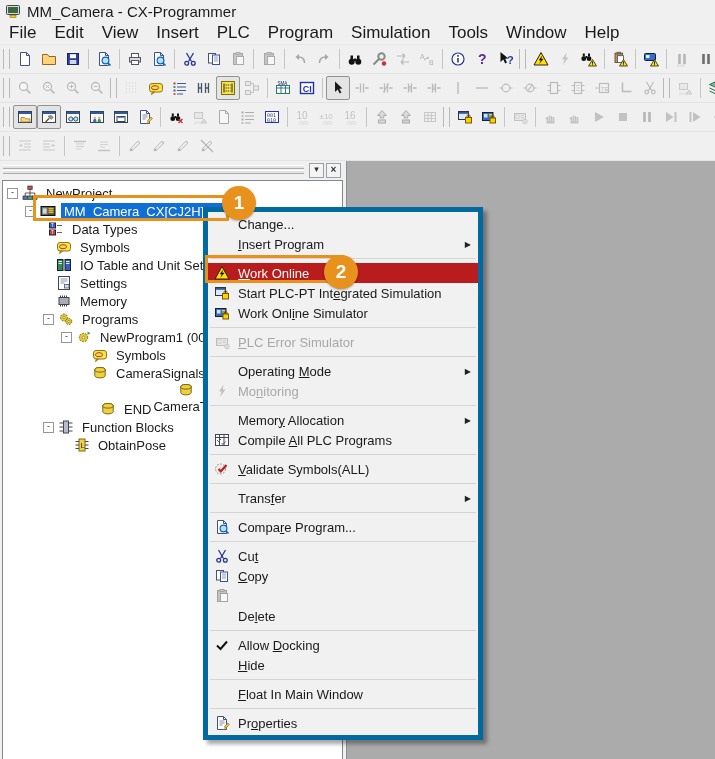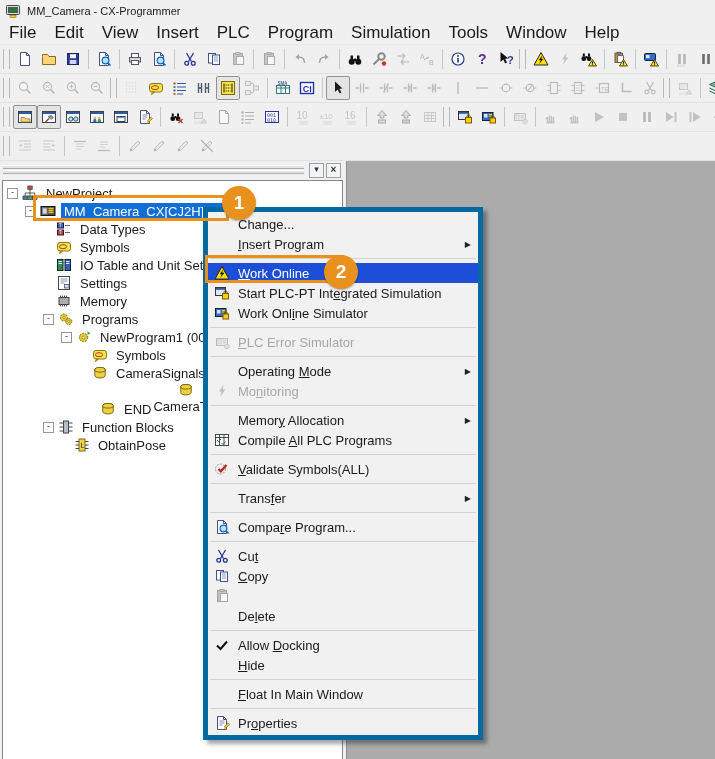--- a/index.html
+++ b/index.html
@@ -1,19 +1,19 @@
 <!DOCTYPE html>
 <html><head>
 <meta charset="utf-8">
 <style>
   html,body{margin:0;padding:0;}
   body{width:715px;height:759px;position:relative;overflow:hidden;background:#f0f0f0;
        font-family:"Liberation Sans",sans-serif;color:#1a1a1a;}
   
-  #titlebar{height:22px;display:flex;align-items:center;gap:6px;padding-left:5px;font-size:11px;}
+  #titlebar{height:22px;display:flex;align-items:center;gap:6px;padding-left:5px;font-size:15px;}
   #titlebar .ticn{width:16px;height:16px;flex:none;}
   
   #menubar{height:22px;display:flex;align-items:center;font-size:17px;border-bottom:1px solid #e6e6e6;}
   .mb{padding:2px 9px;cursor:default;}
   
   #toolbars{border-bottom:1px solid #c9c9c9;}
   .tbrow{height:28px;display:flex;align-items:center;border-bottom:1px solid #e3e3e3;padding-left:2px;}
   .tgrip{width:5px;height:20px;margin:0 3px 0 1px;border-left:1px solid #b9b9b9;border-right:1px solid #b9b9b9;flex:none;}
   .tsep{width:1px;height:20px;background:#c6c6c6;margin:0 3px;flex:none;}
   .tbi{width:22px;height:22px;display:flex;align-items:center;justify-content:center;flex:none;border:1px solid transparent;}
@@ -33,21 +33,21 @@
   .texp{width:9px;height:9px;flex:none;border:1px solid #969696;background:#fff;font-size:9px;line-height:7px;
         text-align:center;color:#333;margin-right:4px;}
   .texp-spacer{width:13px;flex:none;}
   .ticon{width:16px;height:16px;flex:none;margin-right:5px;}
   .tlabel{padding:1px 3px;}
   .tlabel.sel{background:#0F6FD6;color:#fff;max-width:163px;overflow:hidden;}
   
   #context-menu{position:absolute;left:203px;top:207px;width:270px;background:#f1f1f1;border:5px solid #0369a1;
         box-shadow:4px 4px 4px rgba(0,0,0,.35);padding:2px 0;z-index:40;font-size:13px;}
   .mrow{height:20px;display:flex;align-items:center;padding:0 2px;}
-  .mrow.hl{background:#1d4ed8;color:#fff;}
+  .mrow.hl{background:#b91c1c;color:#fff;}
   .mrow.dis{color:#a7a7a7;}
   .mrow.dis svg{filter:grayscale(1) opacity(.5);}
   .micon{width:24px;display:flex;justify-content:center;align-items:center;flex:none;}
   .mlabel{flex:1;padding-left:4px;}
   .marrow{width:14px;font-size:8px;text-align:right;padding-right:5px;color:#222;}
   .mrow.hl .marrow{color:#fff;}
   .msep{height:1px;background:#d4d4d4;margin:4px 2px;}
   .u{text-decoration:underline;}
   
   .ann-rect{position:absolute;border:3px solid #E8921D;z-index:60;}
@@ -758,21 +758,21 @@
       </div>
       <div class="trow" style="padding-left: 22px;">
         <span class="texp">-</span>
         <span class="ticon"><svg width="16" height="16" viewBox="0 0 16 16">
             <rect x="1" y="3.5" width="14" height="9" fill="#4a4a52" stroke="#111"></rect>
             <rect x="2.5" y="5" width="4.5" height="6" fill="#d8d8d8" stroke="#888"></rect>
             <path d="M8.5 5.5h5M8.5 7.5h5M8.5 9.5h5" stroke="#e8c020" stroke-width="1.3"></path>
           </svg></span>
         <span class="tlabel sel">MM_Camera_CX[CJ2H] Offli</span>
       </div>
-      <div class="trow" style="padding-left: 40px;">
+      <div class="trow" style="padding-left: 20px; margin-left: 12px;">
         <span class="texp-spacer"></span>
         <span class="ticon"><svg width="16" height="16" viewBox="0 0 16 16">
             <rect x="1.5" y="2" width="6" height="5" fill="#4060c8" stroke="#223"></rect>
             <text x="3" y="6.3" font-size="4.5" fill="#fff">T</text>
             <rect x="1.5" y="9" width="6" height="5" fill="#c84040" stroke="#223"></rect>
             <text x="3" y="13.3" font-size="4.5" fill="#fff">T</text>
             <path d="M9 4.5h5M9 11.5h5" stroke="#666"></path>
           </svg></span>
         <span class="tlabel">Data Types</span>
       </div>

